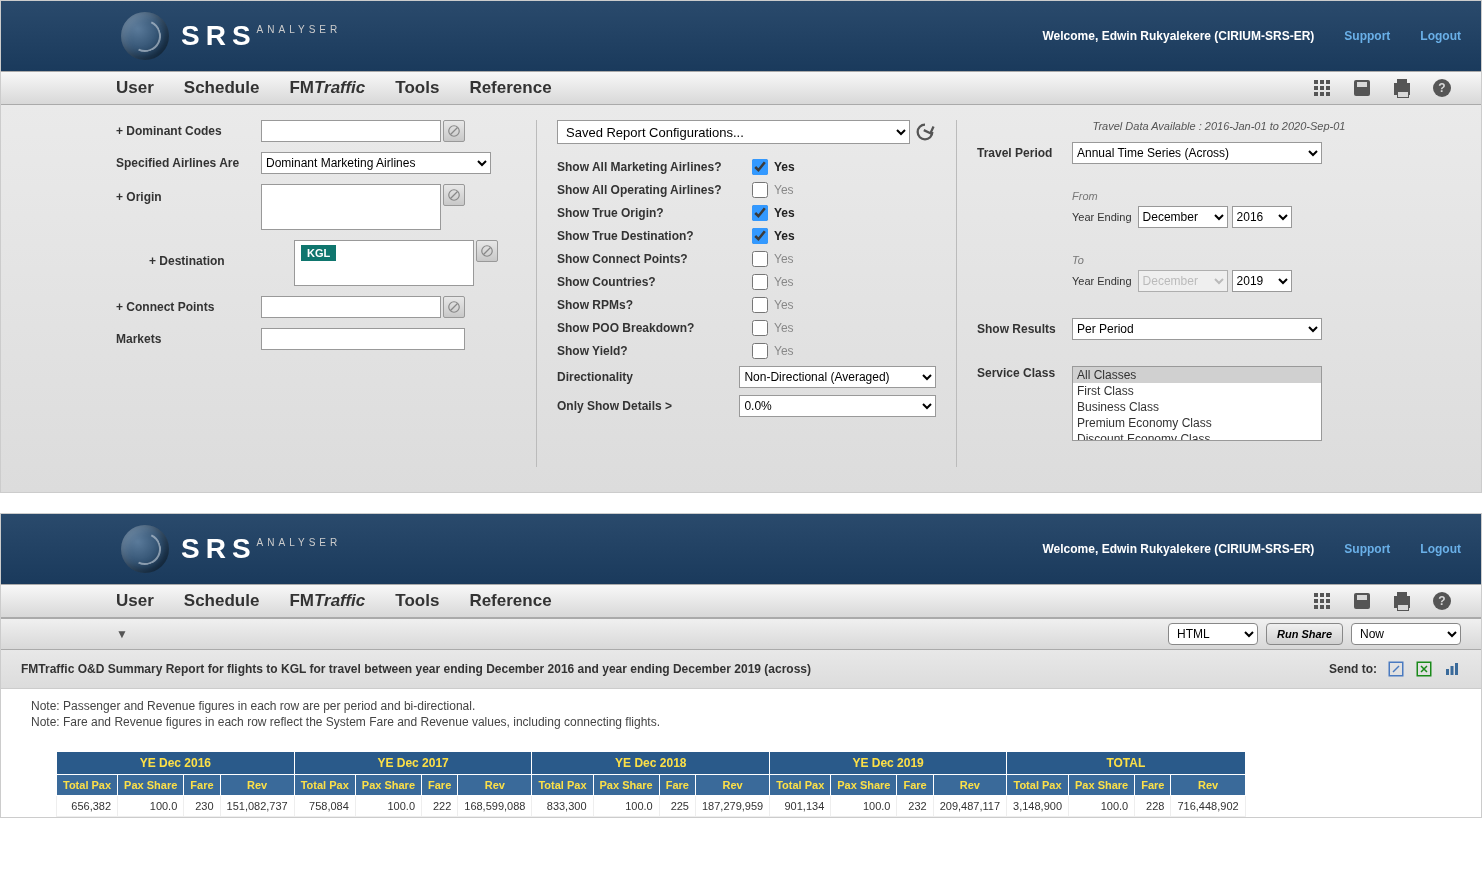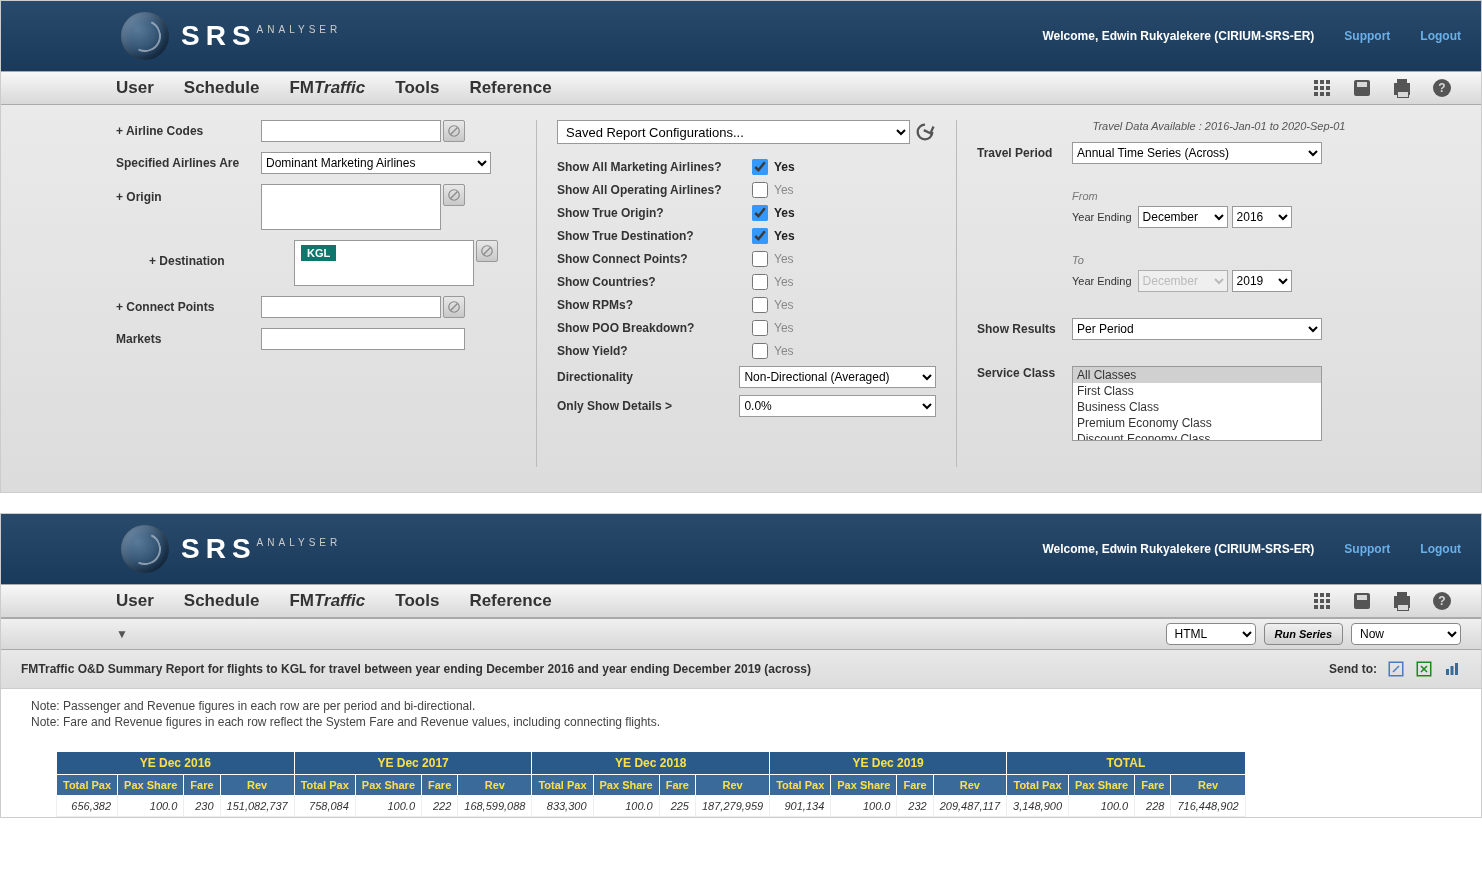--- a/index.html
+++ b/index.html
@@ -150,21 +150,21 @@
 
 .notes { padding: 10px 30px; font-size:12px; color:#444; }
 .notes div { margin-bottom:2px; }
 
 .data-table { border-collapse:collapse; margin: 10px 0 0 55px; font-size:11px; }
 .data-table th {
   background:#3a6a9a; color:#fde047; font-weight:bold; padding:4px 6px;
   border:1px solid #fff; text-align:center;
 }
 .data-table th.group { background:#2a5a8a; font-size:12px; }
-.data-table td { padding:4px 6px; text-align:right; border:1px solid #eee;font-style:italic; }
+.data-table td { padding:4px 6px; text-align:right; border:1px solid #eee; }
 
 </style>
 </head>
 <body>
 
 <div class="panel">
   <div class="header-bar">
     <div class="logo-wrap">
       <div class="logo-circle"></div>
       <div class="logo-text">
@@ -211,21 +211,21 @@
           <div class="icon-help">?</div>
         </div>
     </div>
   </div>
 
   <div class="form-area">
 
     <div class="col1">
 
       <div class="form-row">
-        <div class="form-label">+ Airline Codes</div>
+        <div class="form-label">+ Dominant Codes</div>
         <input class="text-input" style="">
         <div class="clear-btn">
           <svg viewBox="0 0 24 24">
               <circle cx="12" cy="12" r="9" fill="none" stroke="#888" stroke-width="2"></circle>
               <line x1="6" y1="18" x2="18" y2="6" stroke="#888" stroke-width="2"></line>
             </svg>
         </div>
       </div>
 
       <div class="form-row">
@@ -427,21 +427,21 @@
       <div class="mi-icon">
           <div class="icon-help">?</div>
         </div>
     </div>
   </div>
 
   <div class="sub-bar">
     <div class="expand-tri">▼</div>
     <div class="sub-right">
       <select class="pill-select" style="width:90px;"><option>HTML</option></select>
-      <button class="pill-btn">Run Series</button>
+      <button class="pill-btn">Run Share</button>
       <select class="pill-select" style="width:110px;"><option>Now</option></select>
     </div>
   </div>
 
   <div class="report-title-bar">
     <div class="report-title">FMTraffic O&amp;D Summary Report for flights to KGL for travel between year ending December 2016 and year ending December 2019 (across)</div>
     <div class="send-to">
       <span>Send to:</span>
       <div class="send-icon">
         <svg viewBox="0 0 24 24">

